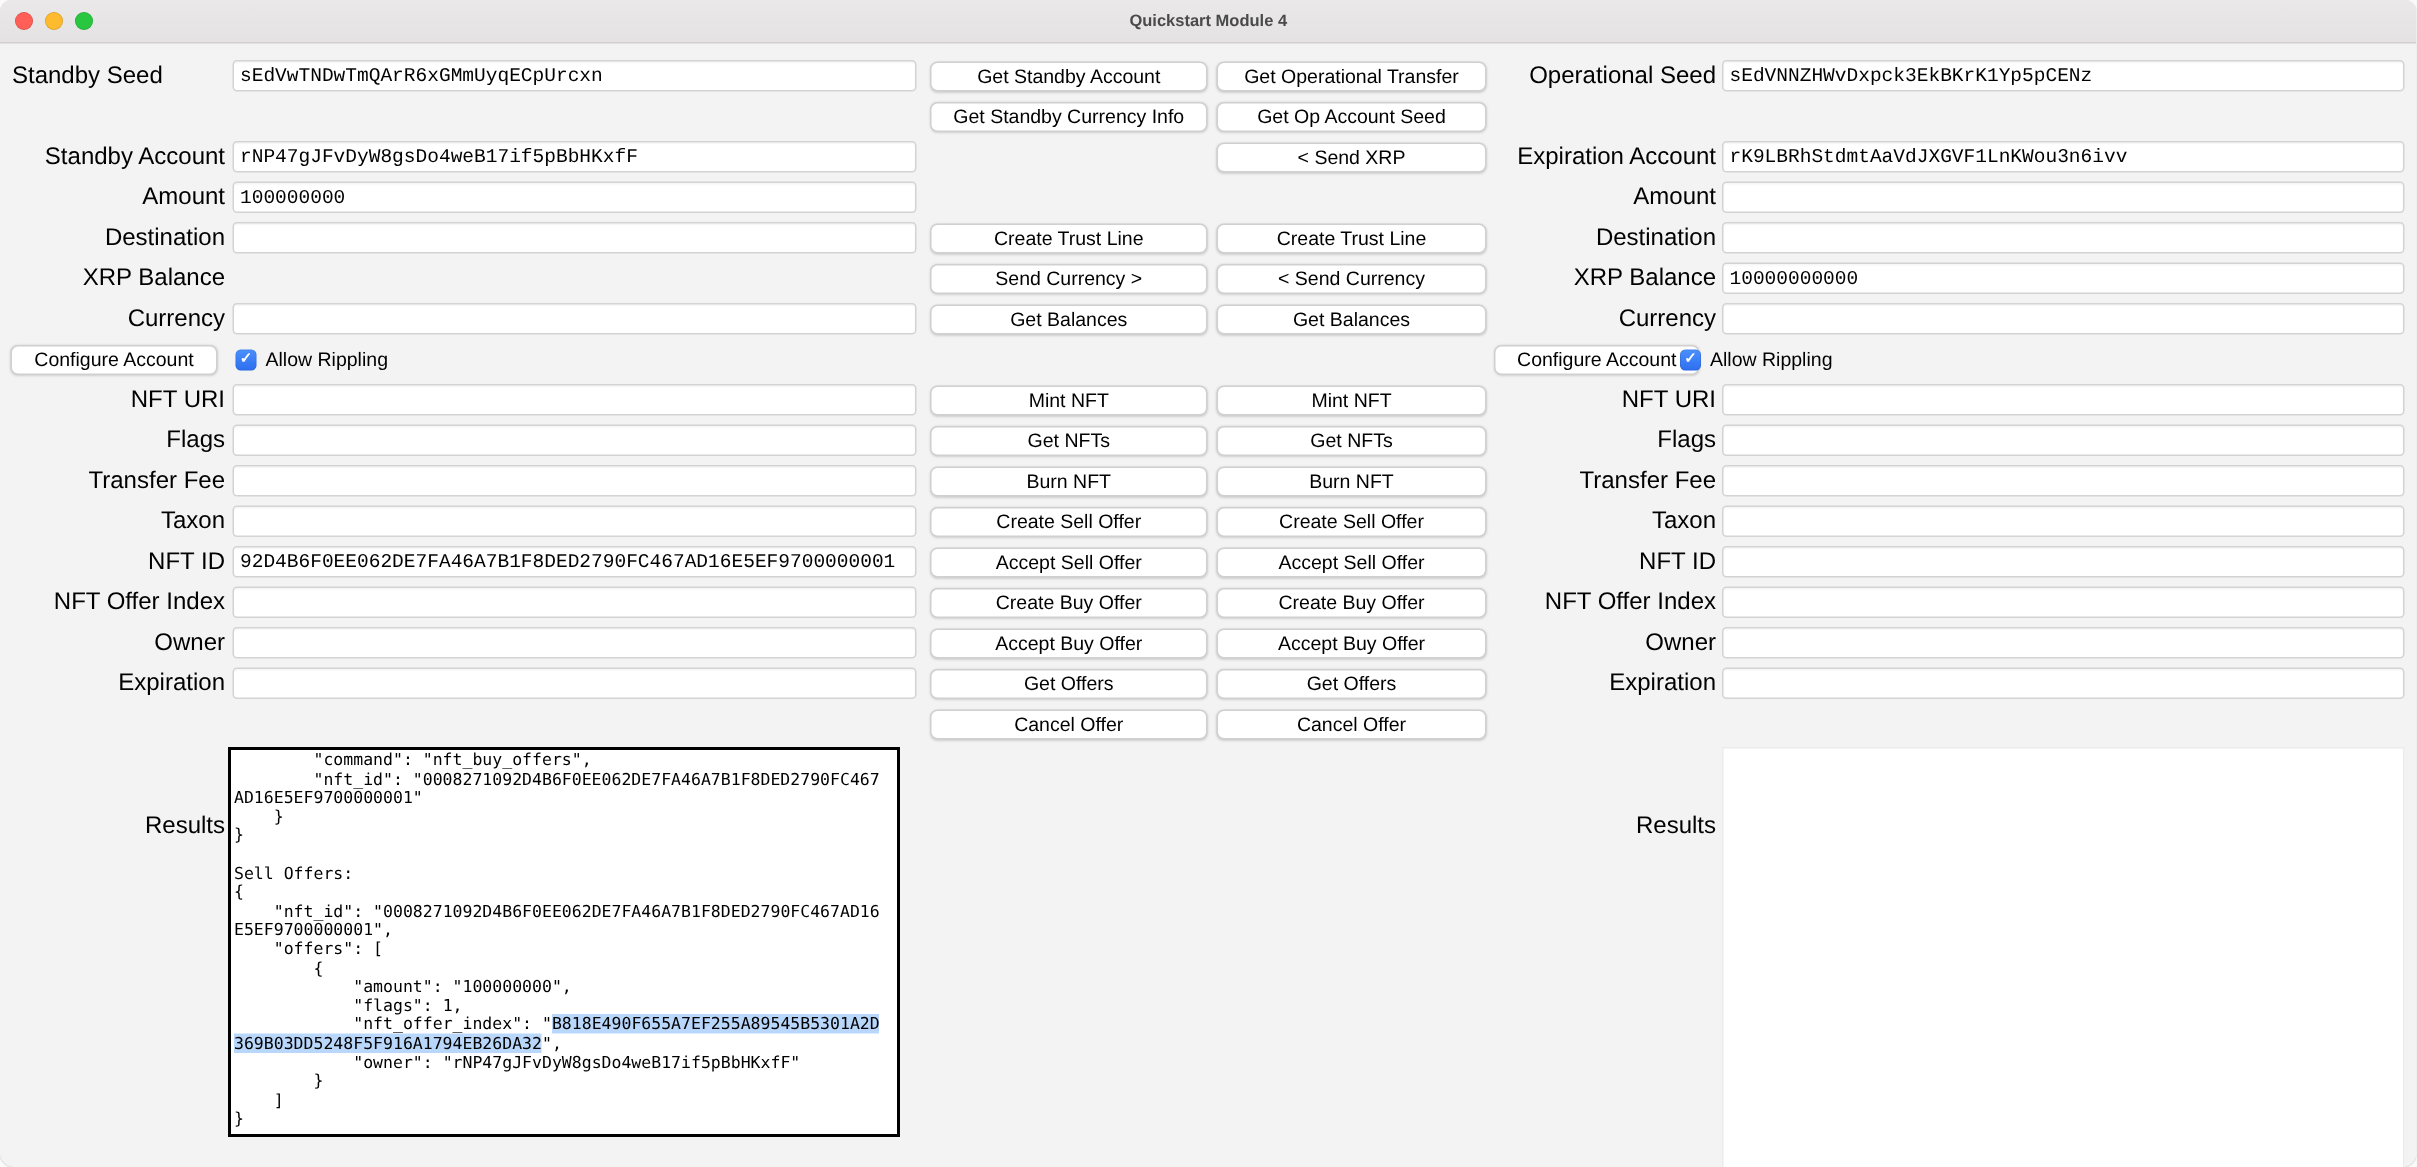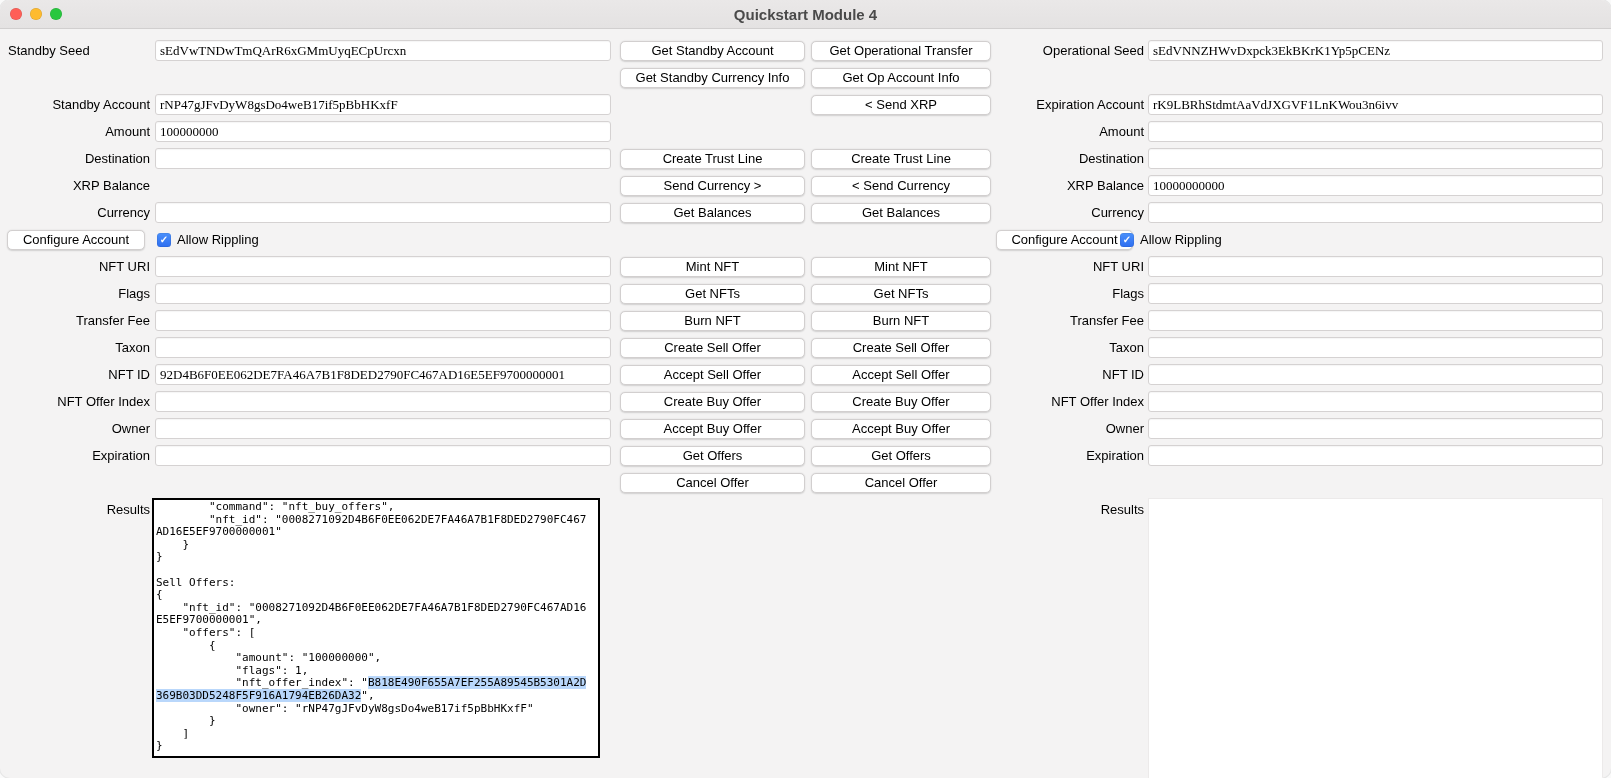--- a/index.html
+++ b/index.html
@@ -6,42 +6,42 @@
   .window{
     width:1611px;height:778px;border-radius:10px;overflow:hidden;
     background:#f4f3f3;font-family:"Liberation Sans",sans-serif;
     position:relative;box-shadow:0 0 0 1px rgba(0,0,0,0.08);
   }
   .titlebar{
     height:28px;background:linear-gradient(#eae8e8,#e4e2e2);
     border-bottom:1px solid #d1cfcf;
     display:flex;align-items:center;justify-content:center;position:relative;
   }
-  .title{font-size:15px;font-weight:bold;color:#4a4a4a;text-align:center;}
+  .title{font-size:11px;font-weight:bold;color:#4a4a4a;text-align:center;}
   .lights{position:absolute;left:10px;top:0;height:100%;display:flex;align-items:center;gap:8px;}
   .light{width:12px;height:12px;border-radius:50%;box-shadow:inset 0 0 0 0.5px rgba(0,0,0,0.15);}
   .light.red{background:#ff5f57;}
   .light.yellow{background:#febb2e;}
   .light.green{background:#28c73f;}
 
   .grid{
     display:grid;
     grid-template-columns:152px 462px 192px 190px 150px 465px;
     grid-template-rows:repeat(17,27px) auto;
     padding-top:8px;
   }
   .cell{display:flex;align-items:center;min-width:0;}
   .cell.top{align-items:flex-start;}
-  .lbl{justify-content:flex-end;padding-right:2px;font-size:13px;color:#000;white-space:nowrap;}
+  .lbl{justify-content:flex-end;padding-right:2px;font-size:16px;color:#000;white-space:nowrap;}
   .lbl.left{justify-content:flex-start;padding-left:8px;}
-  .lblTop{align-items:flex-start;padding-top:6px;}
+  .lblTop{align-items:flex-start;padding-top:6px;margin-top:40px;}
 
   .field{
     flex:1;min-width:0;height:19px;background:#fff;border:1px solid #d5d2d2;border-radius:3px;
-    font-family:Liberation Serif, serif;font-size:13px;color:#000;
+    font-family:Liberation Mono, monospace;font-size:13px;color:#000;
     padding:0 4px;margin:0 3px;outline:none;box-shadow:inset 0 1px 1px rgba(0,0,0,0.04);
   }
   .fR{margin:0 8px 0 2px;}
 
   .btn{
     flex:1;height:20px;background:#fff;border:1px solid #d2cfcf;border-radius:5px;
     font-family:"Liberation Sans",sans-serif;font-size:13px;color:#000;
     box-shadow:0 0.5px 1.5px rgba(0,0,0,0.15);cursor:default;padding:0;
   }
   .bA{margin:0 1px 0 6px;}
@@ -102,21 +102,21 @@
       </div>
     <div class="cell lbl" style="grid-area:1/5">Operational Seed</div>
     <div class="cell" style="grid-area:1/6">
         <input class="field fR" value="sEdVNNZHWvDxpck3EkBKrK1Yp5pCENz" style="">
       </div>
 
     <div class="cell" style="grid-area:2/3">
         <button class="btn bA">Get Standby Currency Info</button>
       </div>
     <div class="cell" style="grid-area:2/4">
-        <button class="btn bB">Get Op Account Info</button>
+        <button class="btn bB">Get Op Account Seed</button>
       </div>
 
     <div class="cell lbl" style="grid-area:3/1">Standby Account</div>
     <div class="cell" style="grid-area:3/2">
         <input class="field" value="rNP47gJFvDyW8gsDo4weB17if5pBbHKxfF" style="">
       </div>
     <div class="cell" style="grid-area:3/4">
         <button class="btn bB">&lt; Send XRP</button>
       </div>
     <div class="cell lbl" style="grid-area:3/5">Expiration Account</div>

